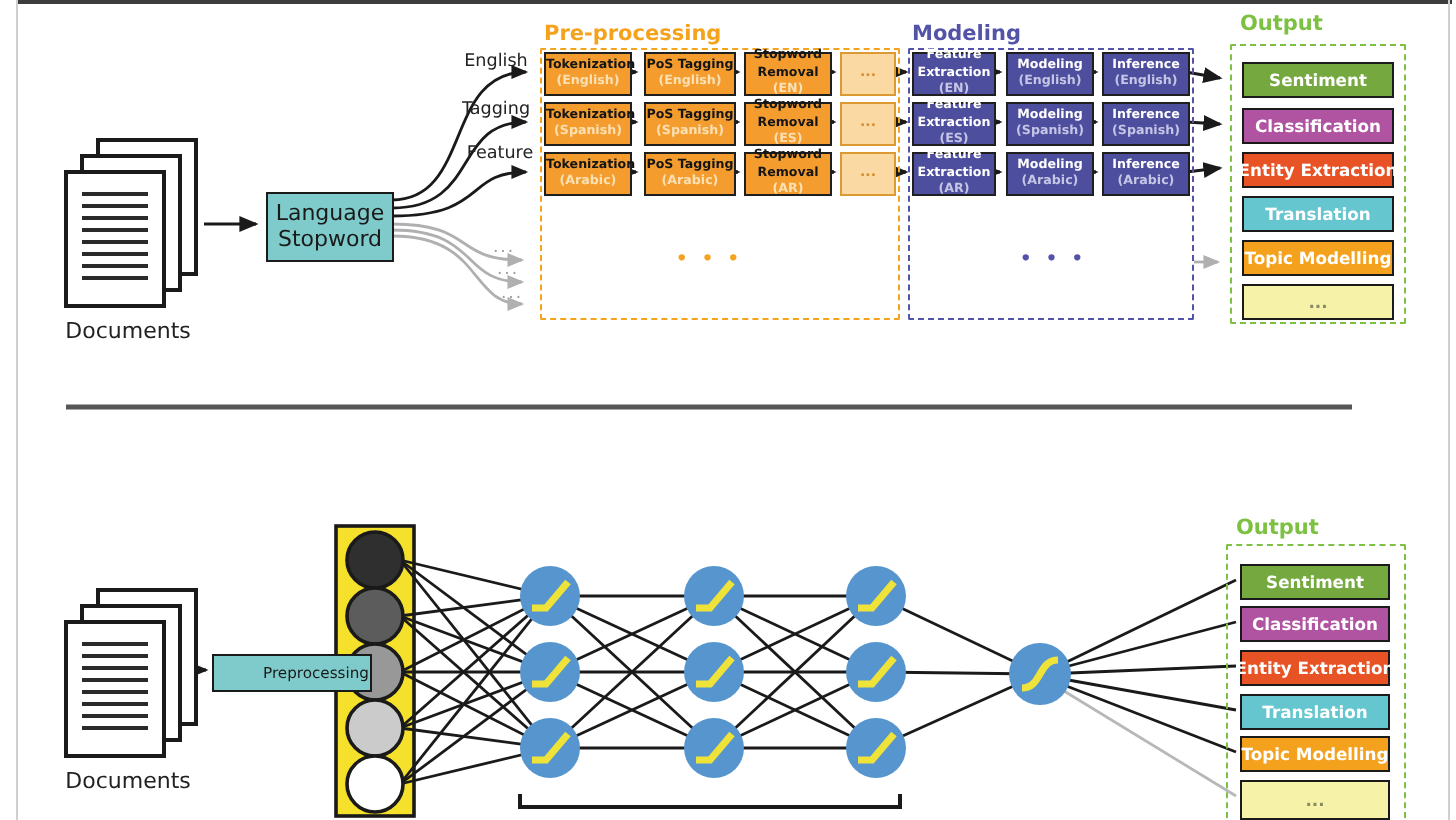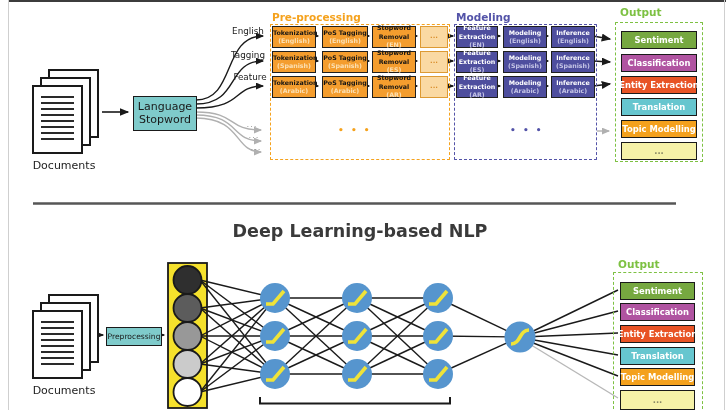--- a/index.html
+++ b/index.html
@@ -351,32 +351,31 @@
   <div class="outbox" style="left: 621px; top: 98px; width: 74px; background-color: rgb(102, 198, 207);">
       <span style="color: rgb(255, 255, 255);">Translation</span>
     </div>
   <div class="outbox" style="left: 621px; top: 120px; width: 74px; background-color: rgb(244, 161, 29);">
       <span style="color: rgb(255, 255, 255);">Topic Modelling</span>
     </div>
   <div class="outbox" style="left: 621px; top: 142px; width: 74px; background-color: rgb(246, 242, 168);">
       <span style="color: rgb(138, 138, 102);">...</span>
     </div>
 
-  <div class="abs section-title" style="left:230px;top:221px;width:260px;">Deep Learning-based NLP</div>
 
   <div class="abs doc-icon" style="left:32px;top:294px;">
     <div class="page" style="left:16px;top:0;"></div>
     <div class="page" style="left:8px;top:8px;"></div>
     <div class="page" style="left:0;top:16px;">
       <div class="doc-lines"></div>
     </div>
   </div>
   <div class="abs caption" style="left:26px;top:384px;width:76px;">Documents</div>
 
-  <div class="abs teal" style="left:106px;top:327px;width:54px;height:17px;font-size:7.6px;">
+  <div class="abs teal" style="left:106px;top:327px;width:54px;height:17px;font-size:7.6px;padding-left:24px;">
     <span>Preprocessing</span>
   </div>
 
   <div class="abs panel-title" style="left:618px;top:258px;color:#7DC142;">Output</div>
   <div class="abs panel" style="left:613px;top:272px;width:88px;height:140px;border-color:#7DC142;"></div>
 
   <div class="outbox" style="left: 620px; top: 282px; width: 73px; background-color: rgb(118, 168, 64);">
       <span style="color: rgb(255, 255, 255);">Sentiment</span>
     </div>
   <div class="outbox" style="left: 620px; top: 303px; width: 73px; background-color: rgb(176, 84, 161);">

